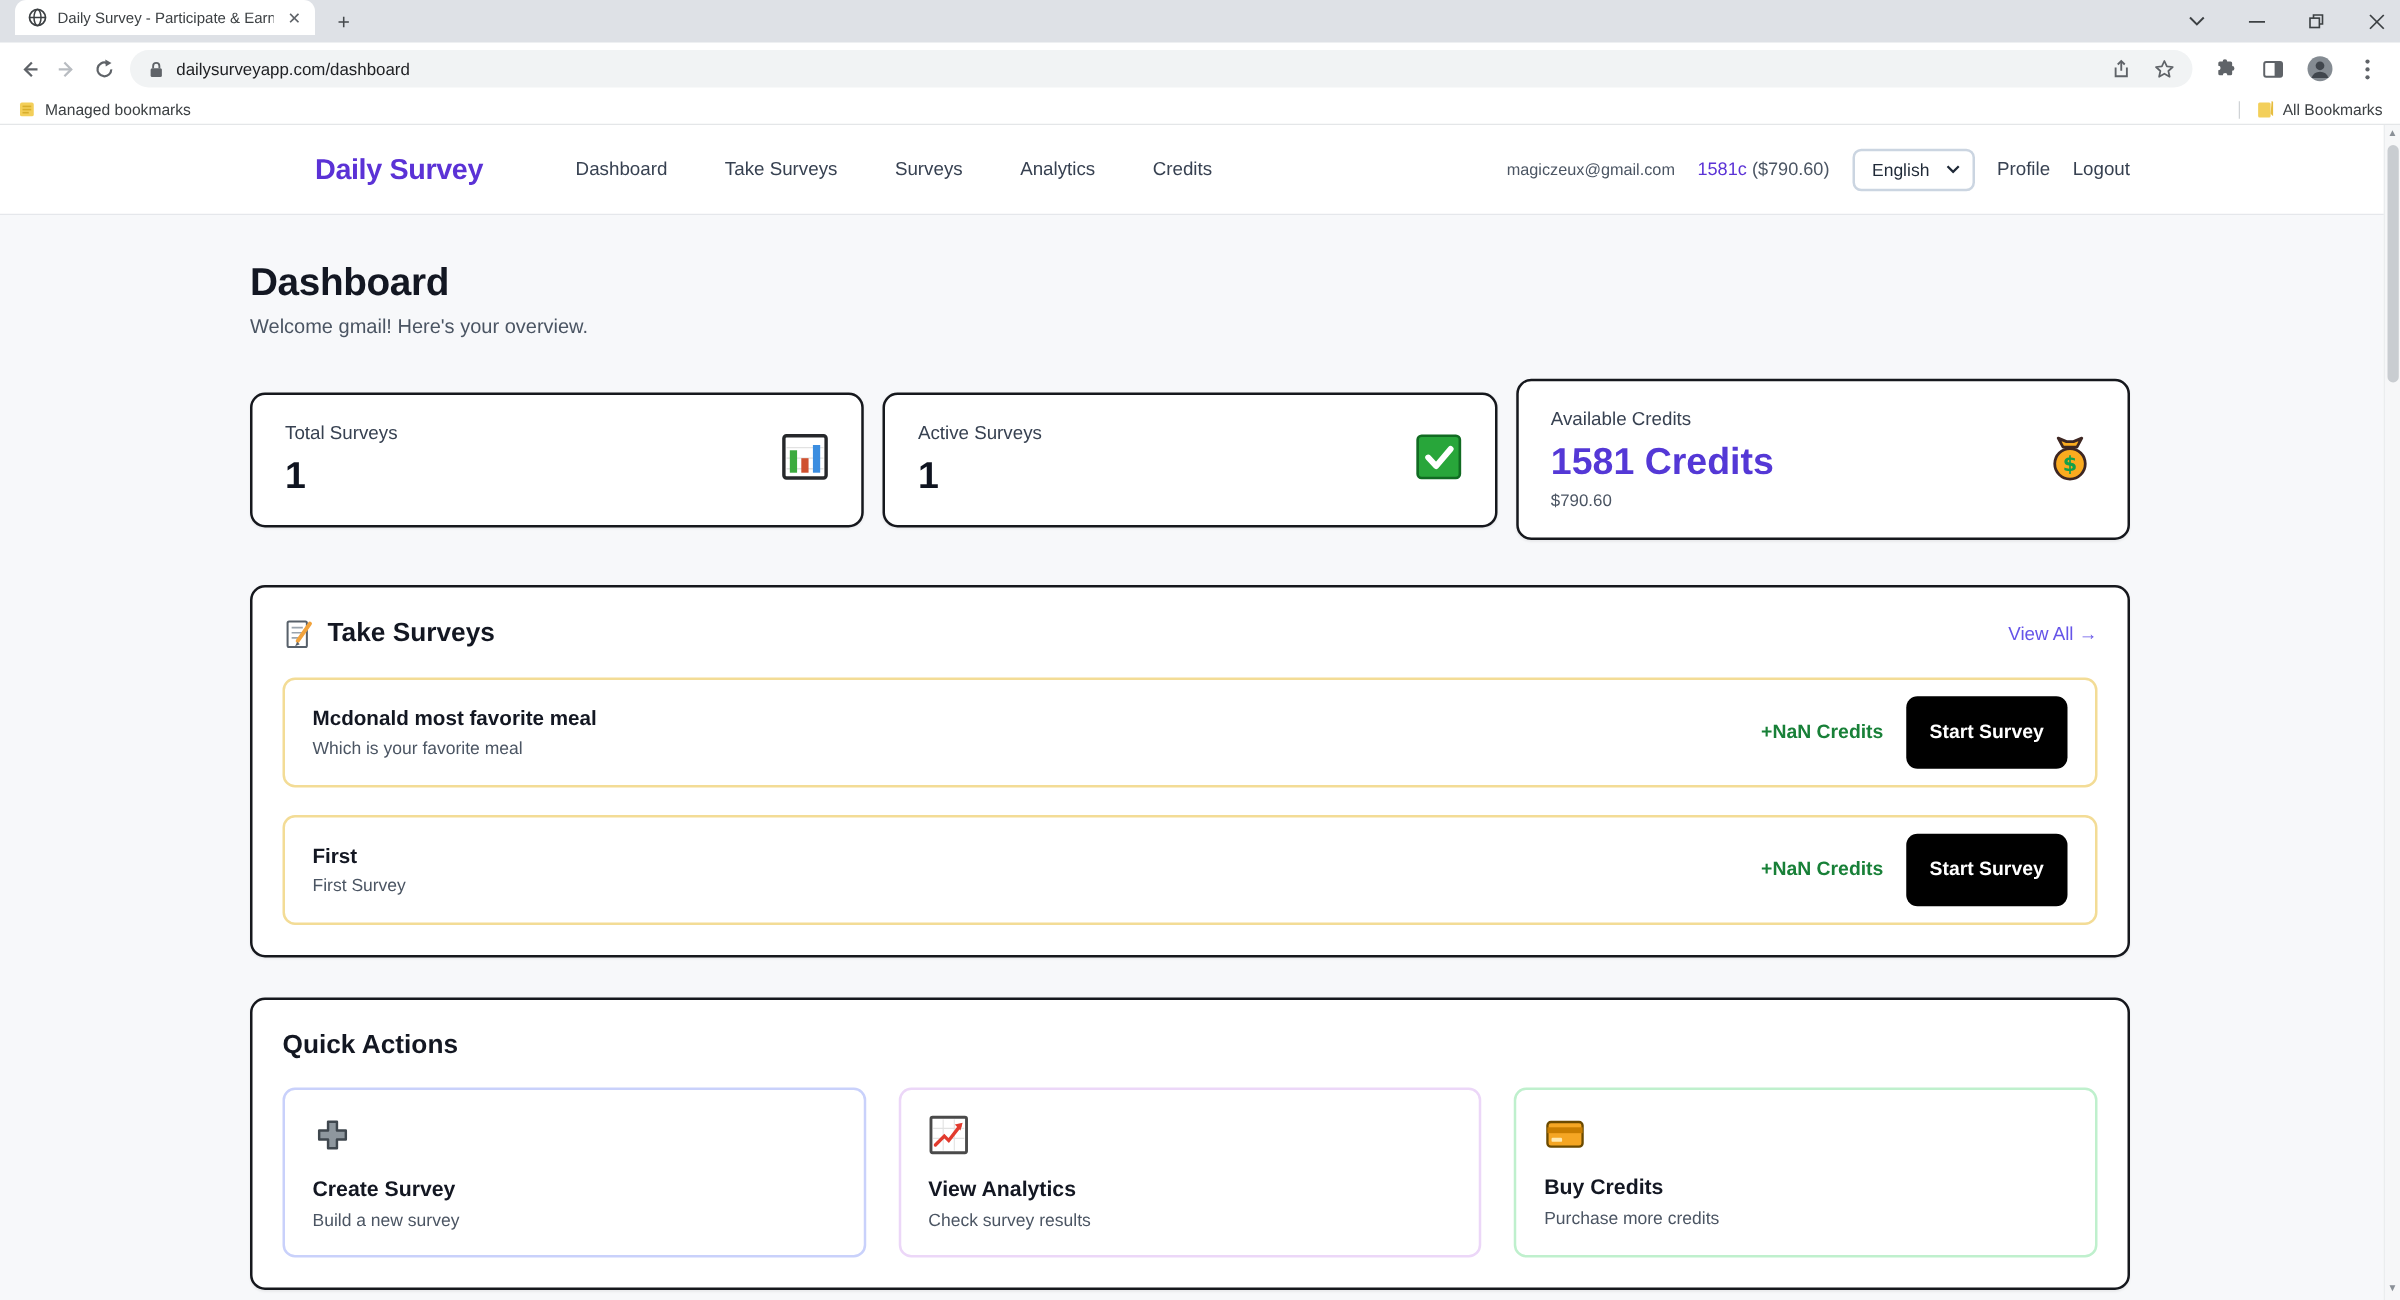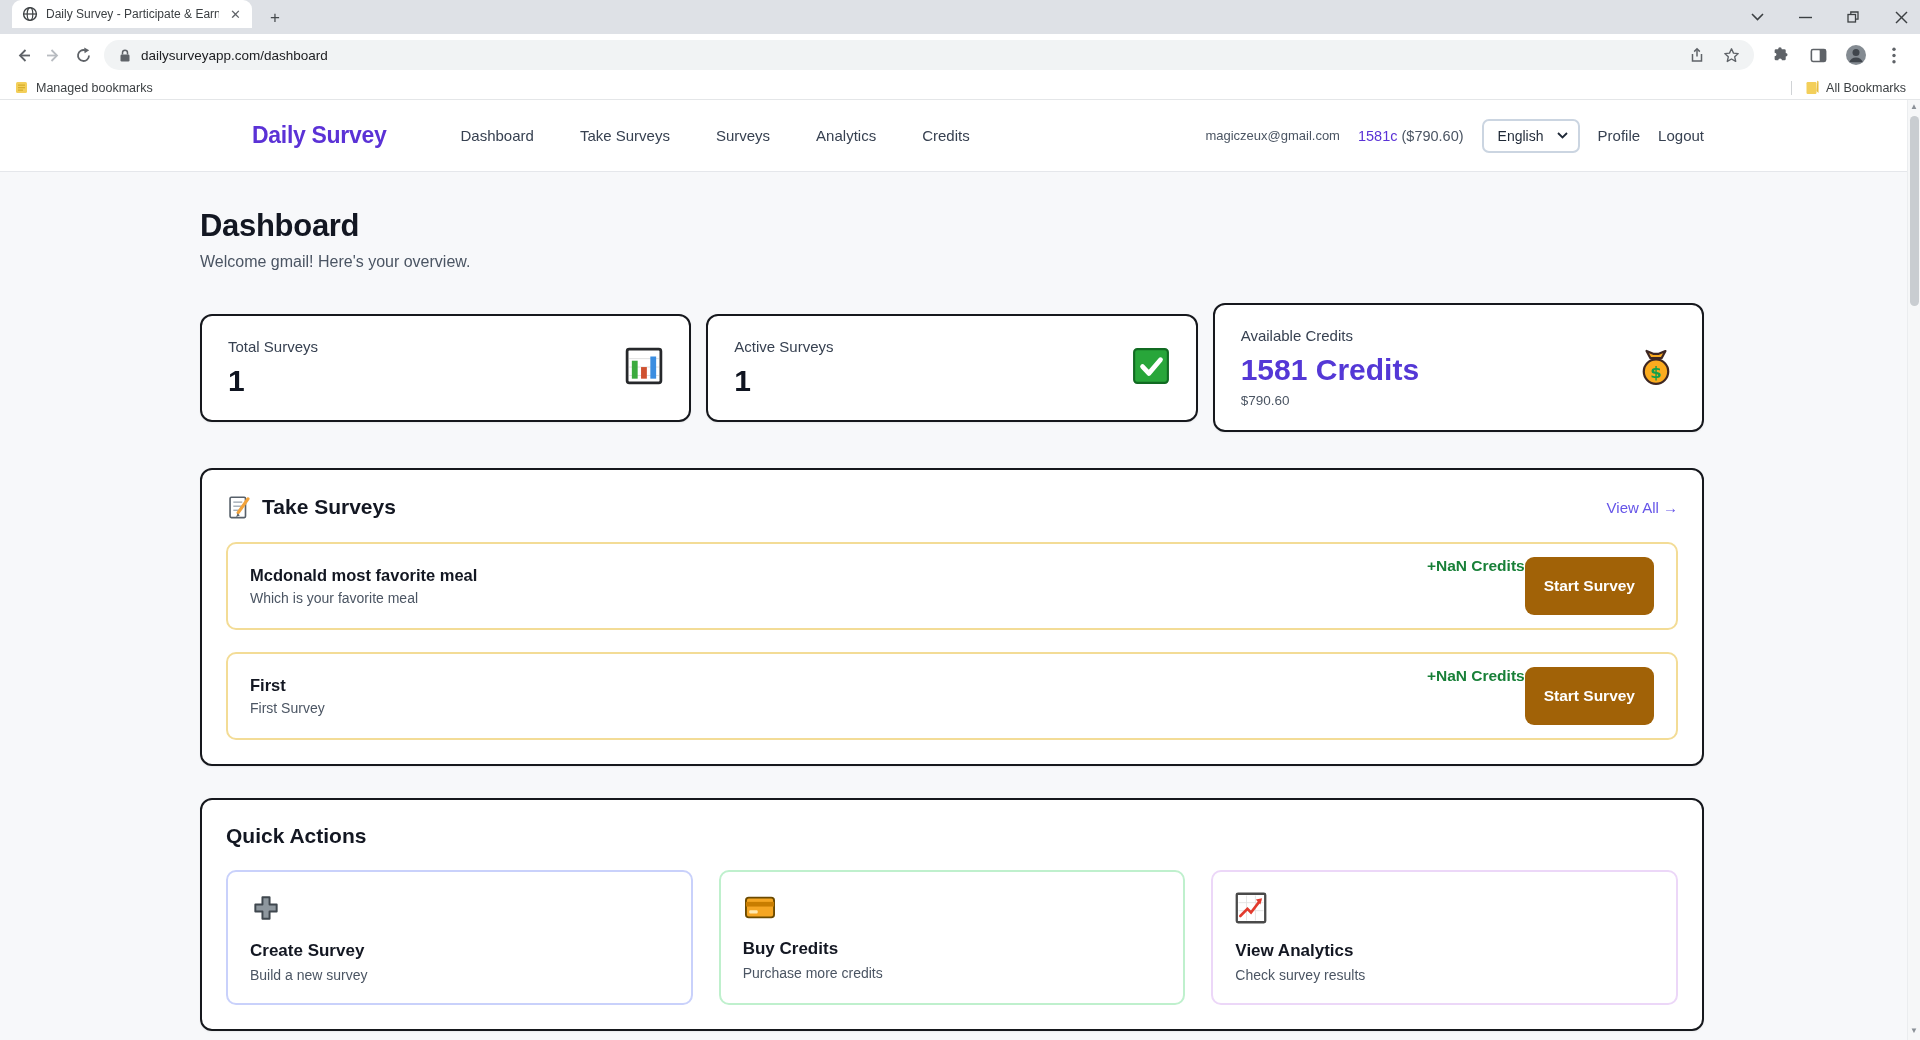--- a/index.html
+++ b/index.html
@@ -90,24 +90,24 @@
   .section-head { display:flex; align-items:center; }
   .section-title { font-size:21px; font-weight:700; color:#131722; }
   .section-title-icon { margin-right:10px; display:flex; }
   .view-all { margin-left:auto; font-size:15px; color:#6554e8; text-decoration:none; }
   .survey-row {
     border:2px solid #f3dc96; border-radius:10px; background:#fff;
     margin-top:22px; padding:13px 22px; display:flex; align-items:center; min-height:72px;
   }
   .survey-info .s-title { font-size:16.5px; font-weight:700; color:#131722; }
   .survey-info .s-desc { font-size:14px; color:#4b5563; margin-top:5px; }
-  .survey-right { margin-left:auto; display:flex; }
+  .survey-right { margin-left:auto; display:flex; align-items:center; gap:18px; }
   .reward { font-size:15.5px; font-weight:700; color:#188038; }
   .start-btn {
-    background:#a16207; color:#fff; border:none; border-radius:9px;
+    background:#000000; color:#fff; border:none; border-radius:9px;
     font-size:15.5px; font-weight:600; padding:20px 19px; cursor:pointer;
     font-family:"Liberation Sans", sans-serif;
   }
   
   .quick-actions { margin-top:32px; }
   .qa-grid { display:flex; gap:26px; margin-top:22px; }
   .qa-card { flex:1; border-radius:10px; background:#fff; padding:20px 22px; min-height:126px; cursor:pointer; }
   .qa-card.purple { border:2px solid #c9d1fb; }
   .qa-card.green  { border:2px solid #bff0cd; }
   .qa-card.violet { border:2px solid #ecd7f8; }
@@ -380,46 +380,46 @@
       <div class="qa-grid">
         <div class="qa-card purple">
           <span style="display:inline-flex">
             <svg width="32" height="32" viewBox="0 0 36 36">
                 <path d="M14 6 h8 v8 h8 v8 h-8 v8 h-8 v-8 h-8 v-8 h8 z" fill="#8e979e" stroke="#3f474e" stroke-width="2.2" stroke-linejoin="round"></path>
               </svg>
           </span>
           <div class="qa-title">Create Survey</div>
           <div class="qa-desc">Build a new survey</div>
         </div>
-        <div class="qa-card green">
-          <span style="display:inline-flex">
-            <svg width="34" height="30" viewBox="0 0 36 32">
-                <rect x="3" y="6" width="30" height="21" rx="3" fill="#f5a623" stroke="#6b4a00" stroke-width="2"></rect>
-                <rect x="3" y="10.5" width="30" height="5" fill="#c87d00"></rect>
-                <rect x="6.5" y="19.5" width="9" height="3.4" rx="1" fill="#ffe9b0"></rect>
-              </svg>
-          </span>
-          <div class="qa-title">Buy Credits</div>
-          <div class="qa-desc">Purchase more credits</div>
-        </div>
         <div class="qa-card violet">
           <span style="display:inline-flex">
             <svg width="32" height="32" viewBox="0 0 36 36">
                 <rect x="2" y="2" width="32" height="32" rx="1.5" fill="#fff" stroke="#4a4a4a" stroke-width="2.6"></rect>
                 <line x1="4" y1="12" x2="32" y2="12" stroke="#e2e2e2" stroke-width="1"></line>
                 <line x1="4" y1="21" x2="32" y2="21" stroke="#e2e2e2" stroke-width="1"></line>
                 <line x1="13" y1="4" x2="13" y2="32" stroke="#e2e2e2" stroke-width="1"></line>
                 <line x1="23" y1="4" x2="23" y2="32" stroke="#e2e2e2" stroke-width="1"></line>
                 <polyline points="6,27 14,19 18,23 28,10" fill="none" stroke="#e23b2e" stroke-width="3" stroke-linecap="round"></polyline>
                 <polygon points="23.5,8.5 30.5,7 28.5,14" fill="#e23b2e"></polygon>
               </svg>
           </span>
           <div class="qa-title">View Analytics</div>
           <div class="qa-desc">Check survey results</div>
         </div>
+        <div class="qa-card green">
+          <span style="display:inline-flex">
+            <svg width="34" height="30" viewBox="0 0 36 32">
+                <rect x="3" y="6" width="30" height="21" rx="3" fill="#f5a623" stroke="#6b4a00" stroke-width="2"></rect>
+                <rect x="3" y="10.5" width="30" height="5" fill="#c87d00"></rect>
+                <rect x="6.5" y="19.5" width="9" height="3.4" rx="1" fill="#ffe9b0"></rect>
+              </svg>
+          </span>
+          <div class="qa-title">Buy Credits</div>
+          <div class="qa-desc">Purchase more credits</div>
+        </div>
       </div>
     </div>
 
     <div class="bottom-band"></div>
   </div>
 
   <div class="scrollbar">
     <div class="sb-arrow">▲</div>
     <div class="sb-thumb"></div>
     <div class="sb-arrow sb-bottom">▼</div>

